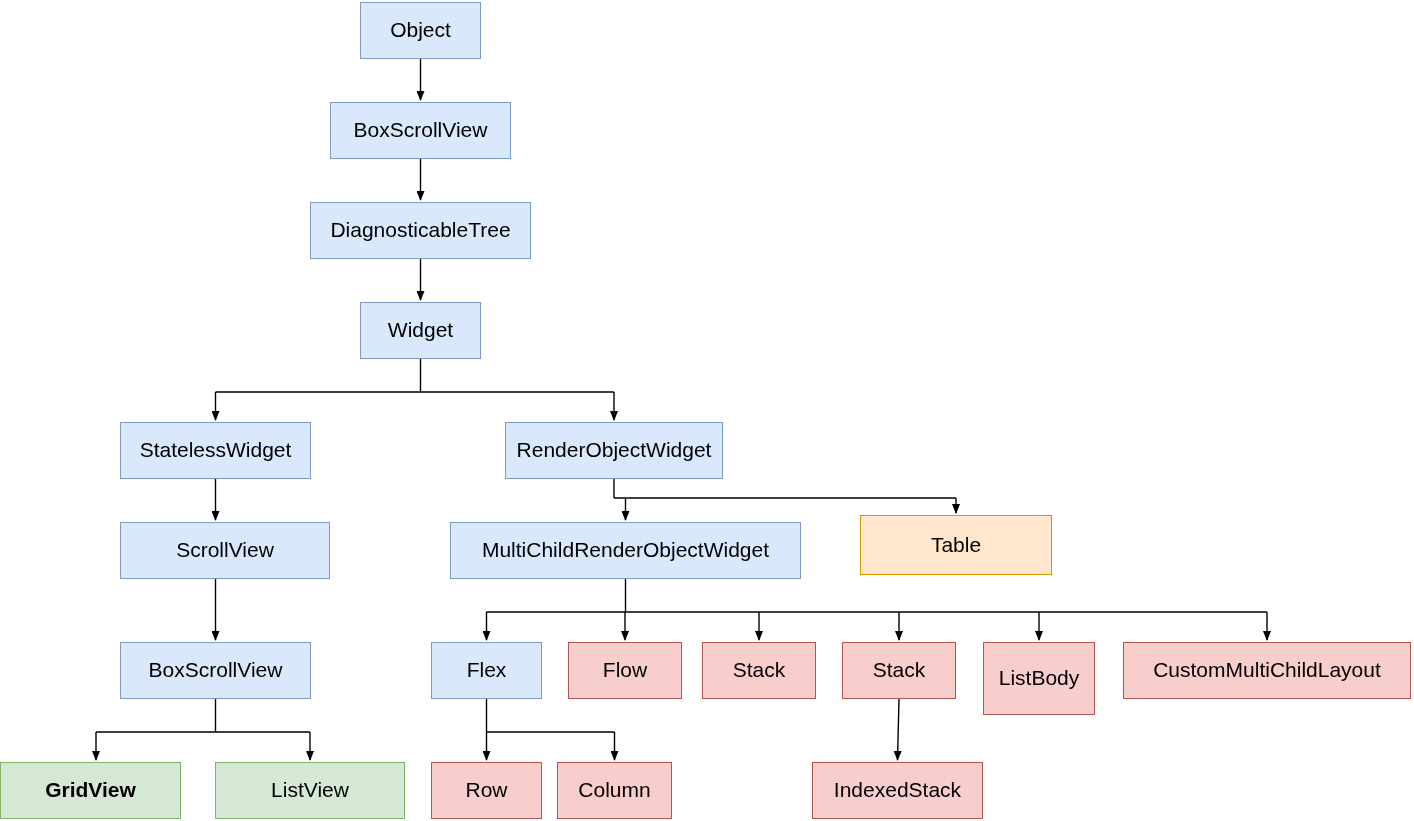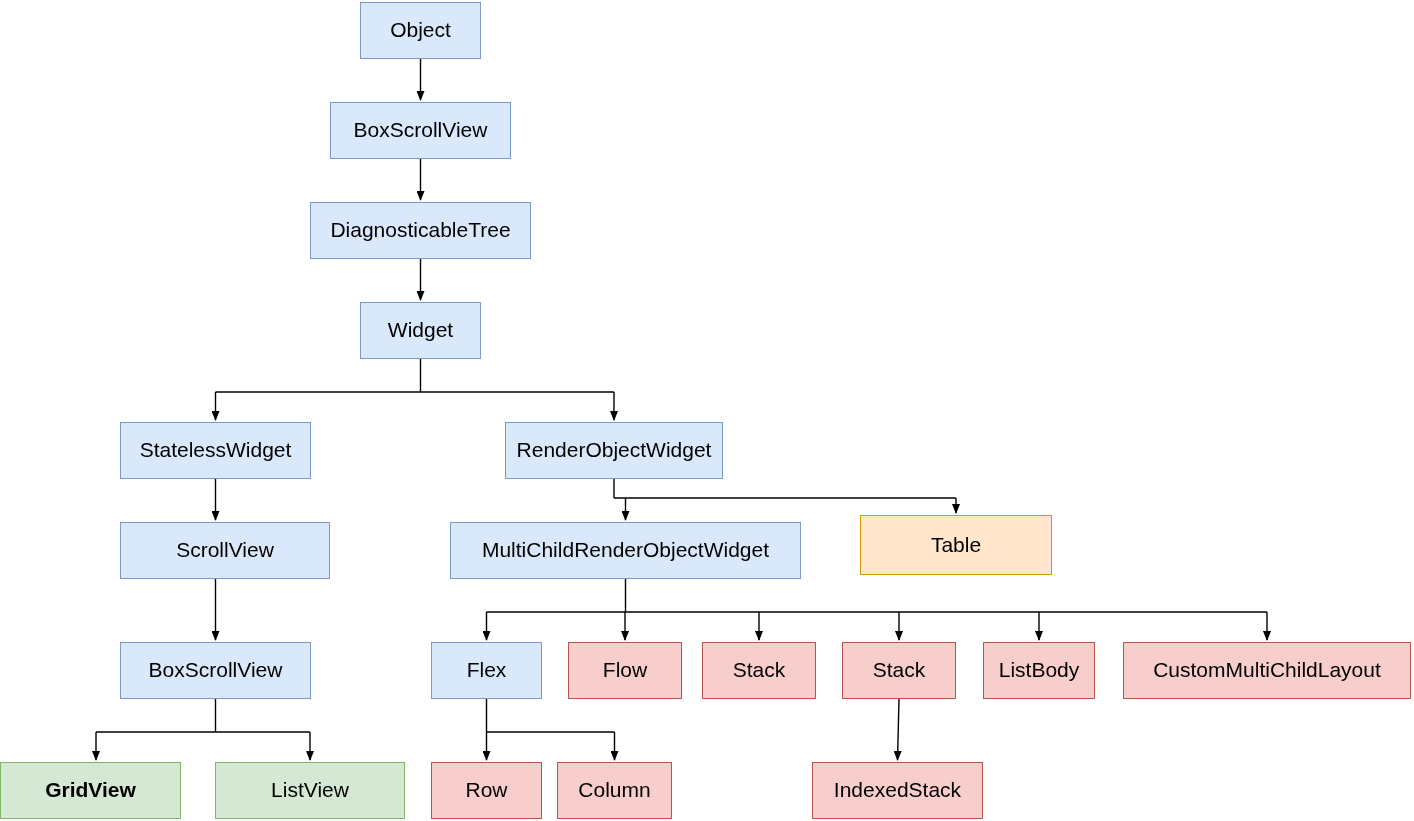--- a/index.html
+++ b/index.html
@@ -122,21 +122,21 @@
       </div>
       <div class="node fill-pink" style="left: 568px; top: 642px; width: 114px; height: 57px;">
         <span>Flow</span>
       </div>
       <div class="node fill-pink" style="left: 702px; top: 642px; width: 114px; height: 57px;">
         <span>Stack</span>
       </div>
       <div class="node fill-pink" style="left: 842px; top: 642px; width: 114px; height: 57px;">
         <span>Stack</span>
       </div>
-      <div class="node fill-pink" style="left: 983px; top: 642px; width: 112px; height: 57px;">
+      <div class="node fill-pink" style="left: 983px; top: 642px; width: 112px; height: 73px;">
         <span>ListBody</span>
       </div>
       <div class="node fill-pink" style="left: 1123px; top: 642px; width: 288px; height: 57px;">
         <span>CustomMultiChildLayout</span>
       </div>
       <div class="node fill-green" style="left: 0px; top: 762px; width: 181px; height: 57px; font-weight: bold;">
         <span>GridView</span>
       </div>
       <div class="node fill-green" style="left: 215px; top: 762px; width: 190px; height: 57px;">
         <span>ListView</span>

